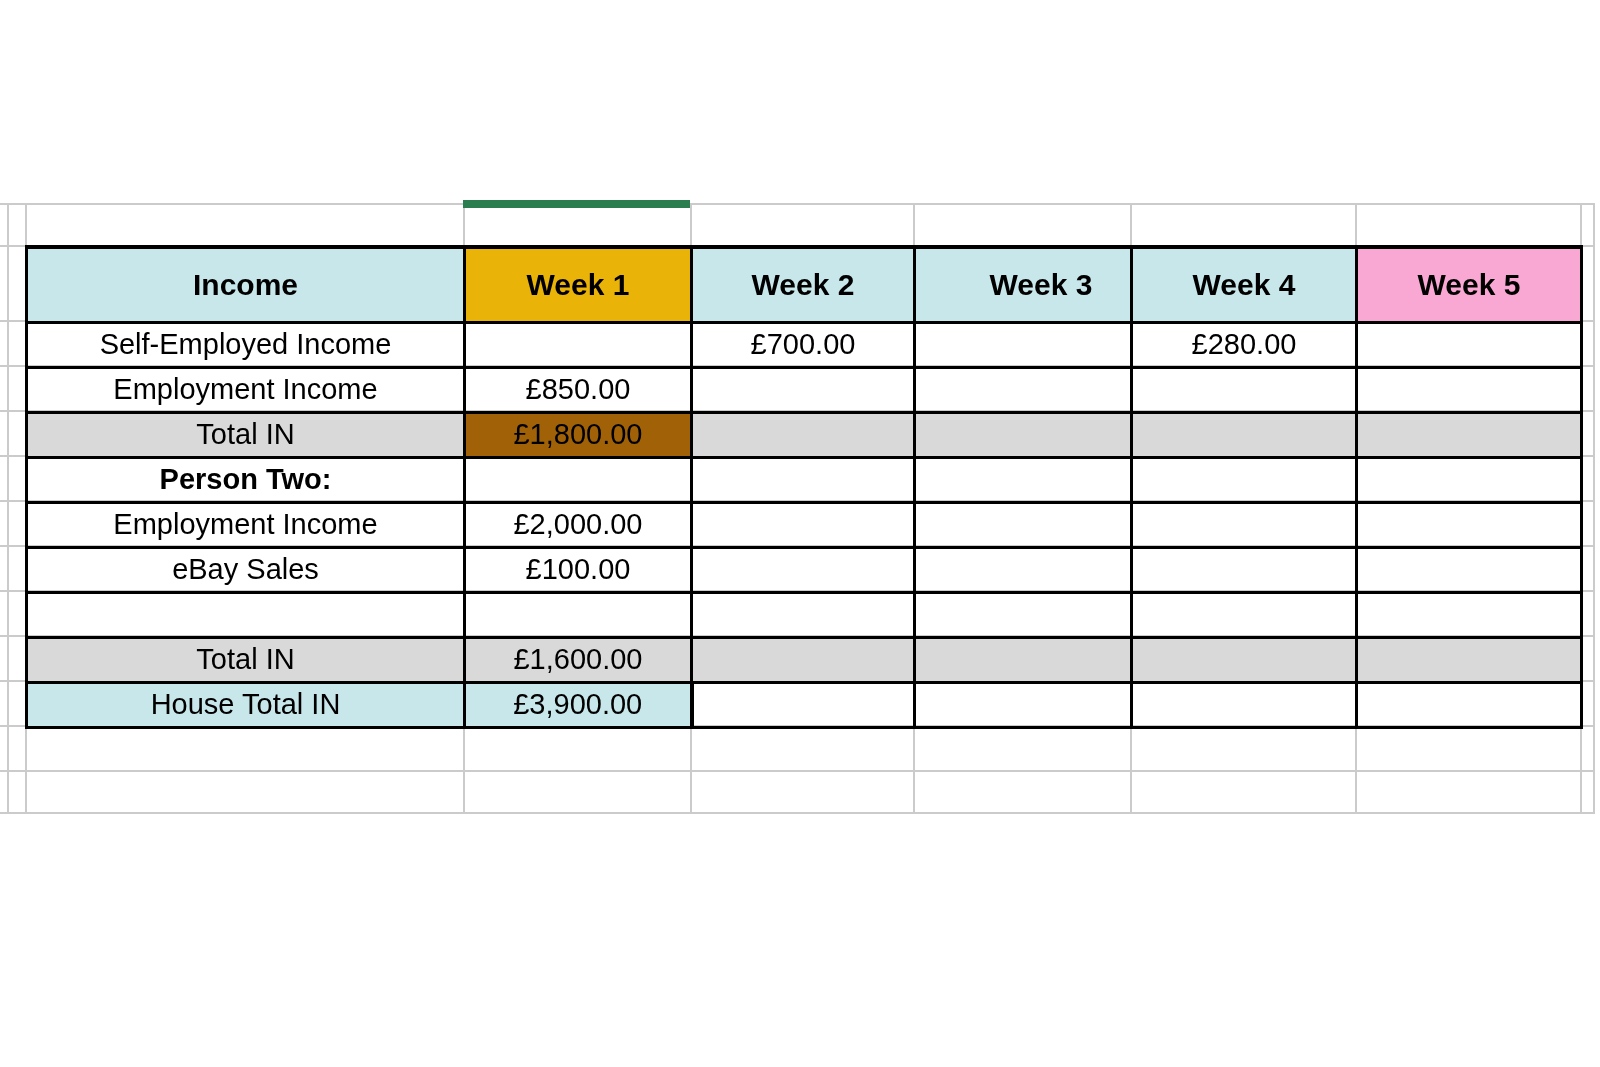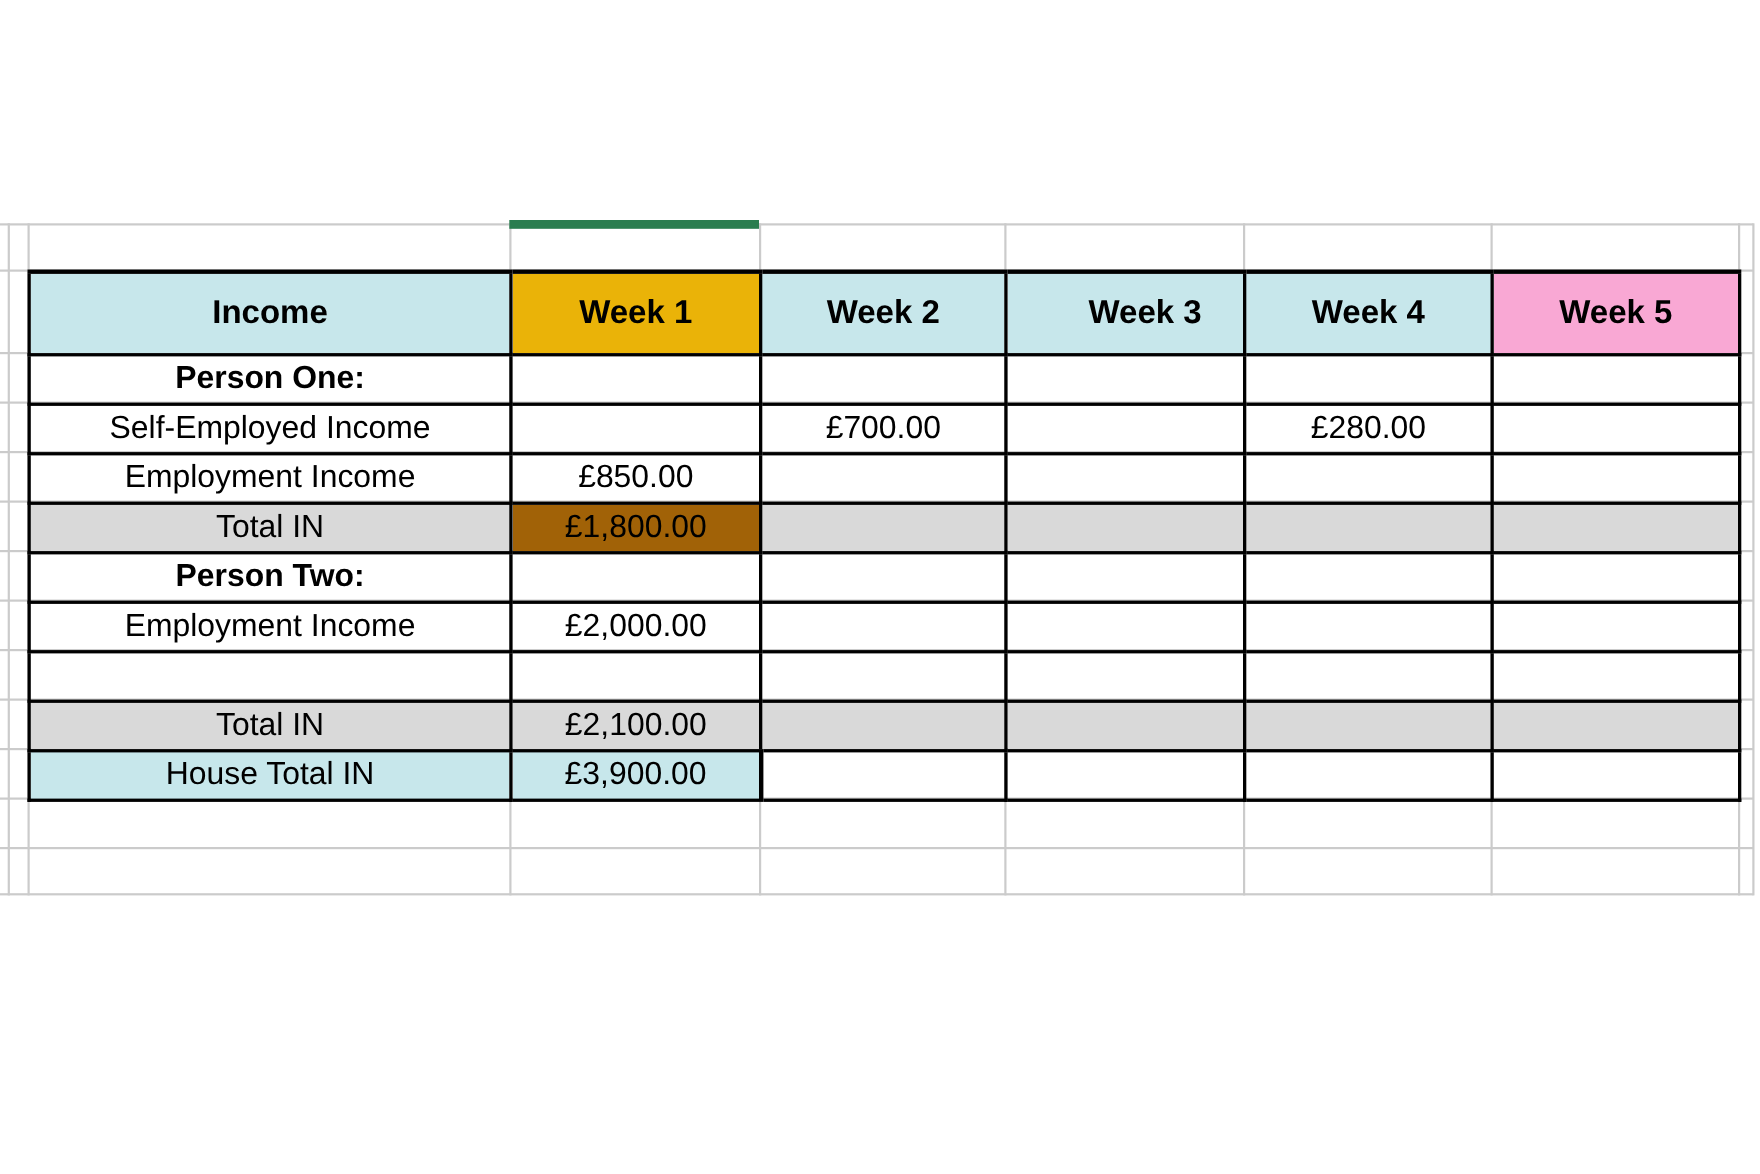--- a/index.html
+++ b/index.html
@@ -74,28 +74,20 @@
   <tbody>
       <tr class="hdr">
     <th class="first-col hd" style="background: rgb(199, 231, 235);">Income</th>
     <th class="hd" style="background: #eab308;">Week 1</th>
     <th class="hd" style="background: rgb(199, 231, 235);">Week 2</th>
     <th class="hd" style="background: rgb(199, 231, 235); padding-left: 36px;">Week 3</th>
     <th class="hd" style="background: rgb(199, 231, 235);">Week 4</th>
     <th class="last-col hd" style="background: #f9a8d4;">Week 5</th>
   </tr>
 
-  <tr class="r bold-row">
-    <td class="first-col">Person One:</td>
-    <td></td>
-    <td></td>
-    <td></td>
-    <td></td>
-    <td class="last-col"></td>
-  </tr>
 
   <tr class="r">
     <td class="first-col">Self-Employed Income</td>
     <td></td>
     <td>£700.00</td>
     <td></td>
     <td>£280.00</td>
     <td class="last-col"></td>
   </tr>
 
@@ -128,33 +120,41 @@
 
   <tr class="r">
     <td class="first-col">Employment Income</td>
     <td>£2,000.00</td>
     <td></td>
     <td></td>
     <td></td>
     <td class="last-col"></td>
   </tr>
 
+  <tr class="r">
+    <td class="first-col">eBay Sales</td>
+    <td>£100.00</td>
+    <td></td>
+    <td></td>
+    <td></td>
+    <td class="last-col"></td>
+  </tr>
 
   <tr class="r">
     <td class="first-col"></td>
     <td></td>
     <td></td>
     <td></td>
     <td></td>
     <td class="last-col"></td>
   </tr>
 
   <tr class="r subtotal">
     <td class="first-col" style="background: rgb(217, 217, 217);">Total IN</td>
-    <td style="background: rgb(217, 217, 217);">£2,100.00</td>
+    <td style="background: rgb(217, 217, 217);">£1,600.00</td>
     <td class="bot4" style="background: rgb(217, 217, 217);"></td>
     <td class="bot4" style="background: rgb(217, 217, 217);"></td>
     <td class="bot4" style="background: rgb(217, 217, 217);"></td>
     <td class="last-col bot4" style="background: rgb(217, 217, 217);"></td>
   </tr>
 
   <tr class="r grand">
     <td class="first-col bot4" style="background: rgb(199, 231, 235);">House Total IN</td>
     <td class="bot4" style="border-right-width: 4px; background: rgb(199, 231, 235);">£3,900.00</td>
     <td class="ghost"></td>

